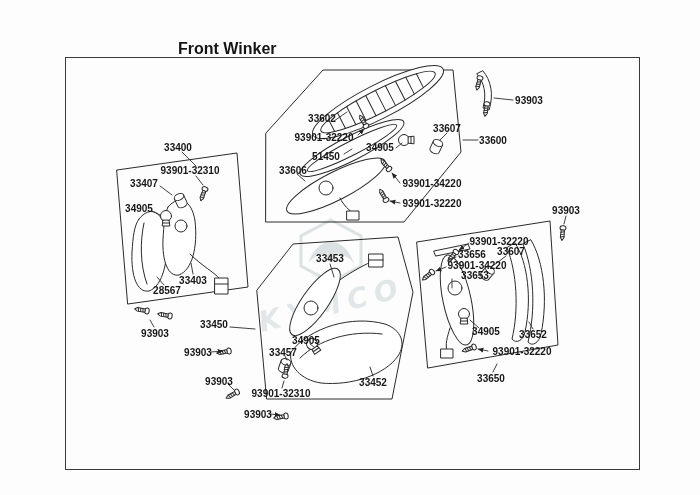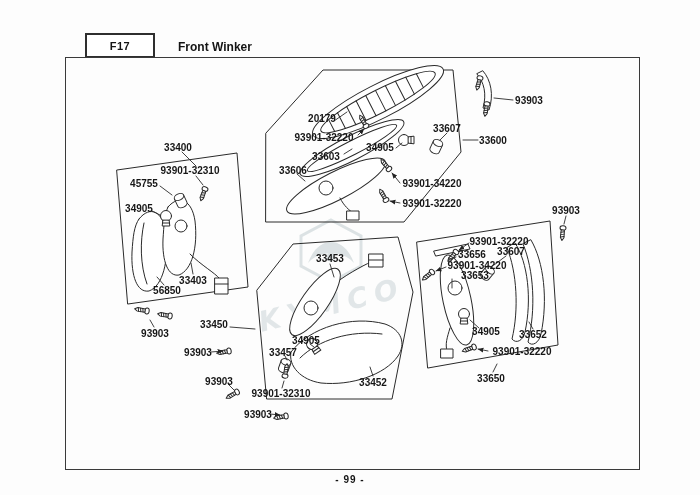--- a/index.html
+++ b/index.html
@@ -9,21 +9,21 @@
     background:#fdfdfd; overflow:hidden;
     font-family:"Liberation Sans", sans-serif; color:#141414;
   }
   .code-box {
     position:absolute; left:85px; top:33px; width:70px; height:25px;
     border:2px solid #2e2e2e; display:flex; align-items:center; justify-content:center;
     font-size:11px; font-weight:bold; letter-spacing:.5px; background:#fff;
   }
   .section-title {
     position:absolute; left:178px; top:40px;
-    font-size:12px; font-weight:bold;
+    font-size:16px; font-weight:bold;
   }
   .frame {
     position:absolute; left:65px; top:57px; width:575px; height:413px;
     border:1.5px solid #3a3a3a; background:transparent;
   }
   .diagram-svg { position:absolute; left:0; top:0; z-index:2; }
   #labels-layer { position:absolute; inset:0; z-index:3; }
   .part-label {
     position:absolute; transform:translate(-50%,-50%);
     font-size:10px; font-weight:bold; white-space:nowrap; color:#161616;
@@ -31,23 +31,20 @@
   .page-number {
     position:absolute; left:0; right:0; top:474px; text-align:center;
     font-size:10px; font-weight:600; letter-spacing:1px;
   }
 </style>
 </head>
 <body>
 
 <div class="page">
 
-  <div class="code-box">
-    <span>F17</span>
-  </div>
   <div class="section-title">Front Winker</div>
   <div class="frame"></div>
 
   <svg class="diagram-svg" width="700" height="495" viewBox="0 0 700 495">
     <defs>
       <marker id="arr" viewBox="0 0 10 10" refX="8.5" refY="5" markerWidth="7" markerHeight="7" orient="auto">
         <path d="M0,1.2 L9,5 L0,8.8 Z" fill="#222"></path>
       </marker>
       <g id="screw" stroke="#2a2a2a" fill="#fff" stroke-width="1">
         <ellipse cx="0" cy="0" rx="3" ry="2.2"></ellipse>
@@ -257,28 +254,28 @@
         <line x1="533" y1="329" x2="529" y2="322"></line>
         <line x1="488" y1="351" x2="478" y2="349" marker-end="url(#arr)"></line>
         <line x1="493" y1="372" x2="497" y2="364"></line>
       </g>
     </g>
   </svg>
 
   <div id="labels-layer">
       <div class="part-label" style="left: 178px; top: 147px;">33400</div>
       <div class="part-label" style="left: 190px; top: 170px;">93901-32310</div>
-      <div class="part-label" style="left: 144px; top: 183px;">45755</div>
+      <div class="part-label" style="left: 144px; top: 183px;">33407</div>
       <div class="part-label" style="left: 139px; top: 208px;">34905</div>
       <div class="part-label" style="left: 193px; top: 280px; text-align: right;">33403</div>
-      <div class="part-label" style="left: 167px; top: 290px;">56850</div>
+      <div class="part-label" style="left: 167px; top: 290px;">28567</div>
       <div class="part-label" style="left: 155px; top: 333px;">93903</div>
-      <div class="part-label" style="left: 322px; top: 118px;">20179</div>
+      <div class="part-label" style="left: 322px; top: 118px;">33602</div>
       <div class="part-label" style="left: 324px; top: 137px;">93901-32220</div>
-      <div class="part-label" style="left: 326px; top: 156px;">33603</div>
+      <div class="part-label" style="left: 326px; top: 156px;">51450</div>
       <div class="part-label" style="left: 380px; top: 147px;">34905</div>
       <div class="part-label" style="left: 447px; top: 128px;">33607</div>
       <div class="part-label" style="left: 493px; top: 140px;">33600</div>
       <div class="part-label" style="left: 293px; top: 170px;">33606</div>
       <div class="part-label" style="left: 432px; top: 183px;">93901-34220</div>
       <div class="part-label" style="left: 432px; top: 203px;">93901-32220</div>
       <div class="part-label" style="left: 529px; top: 100px;">93903</div>
       <div class="part-label" style="left: 566px; top: 210px;">93903</div>
       <div class="part-label" style="left: 499px; top: 241px;">93901-32220</div>
       <div class="part-label" style="left: 472px; top: 254px;">33656</div>
@@ -293,14 +290,13 @@
       <div class="part-label" style="left: 281px; top: 393px;">93901-32310</div>
       <div class="part-label" style="left: 219px; top: 381px;">93903</div>
       <div class="part-label" style="left: 258px; top: 414px;">93903</div>
       <div class="part-label" style="left: 373px; top: 382px;">33452</div>
       <div class="part-label" style="left: 486px; top: 331px;">34905</div>
       <div class="part-label" style="left: 533px; top: 334px;">33652</div>
       <div class="part-label" style="left: 522px; top: 351px;">93901-32220</div>
       <div class="part-label" style="left: 491px; top: 378px;">33650</div>
     </div>
 
-  <div class="page-number">- 99 -</div>
 </div>
 
 </body></html>

